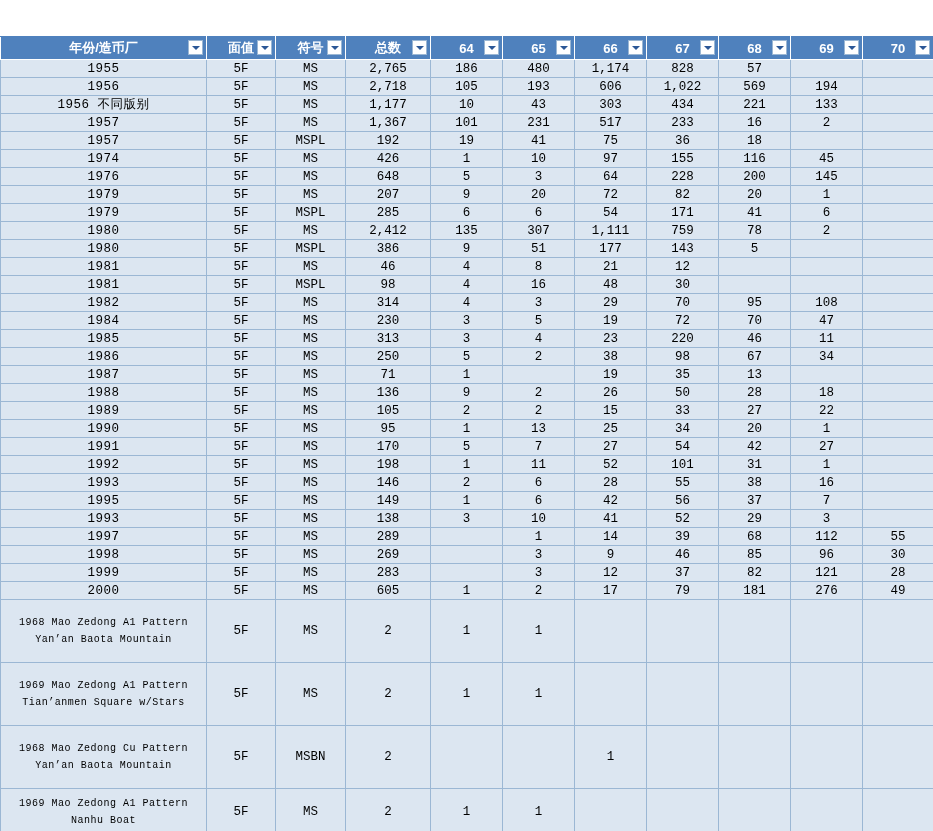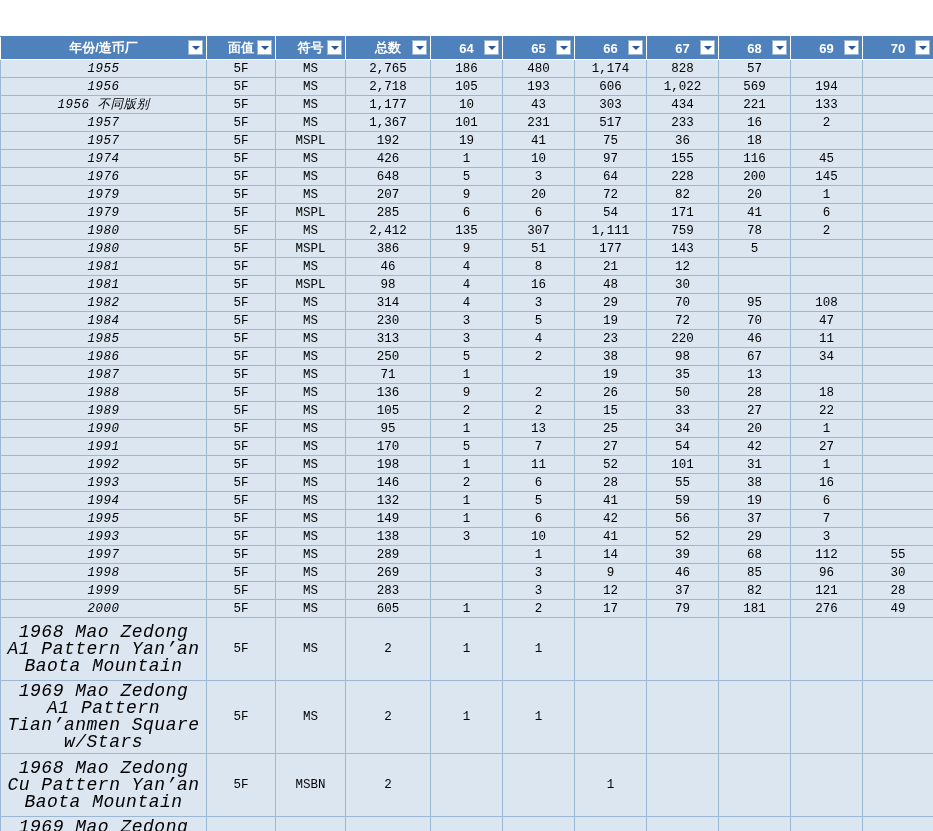--- a/index.html
+++ b/index.html
@@ -82,26 +82,25 @@
     height: 17px;
     padding: 0 2px;
     color: #000000;
     background: #dce6f1;
     white-space: nowrap;
     overflow: hidden;
   }
   td.year-cell {
     font-family: "Liberation Mono", monospace;
     letter-spacing: 0.5px;
-    font-style: italic;
   }
   td.multiline {
     white-space: normal;
     line-height: 17px;
-    font-size: 18px;
+    font-size: 10px;
     padding: 2px 4px;
   }
   tr.tall td { height: 58px; }
   tr.tall-2 td { height: 41px; }
 
   .watermark {
     position: absolute;
     right: 14px;
     bottom: 14px;
     font-family: "Liberation Sans", sans-serif;
@@ -509,33 +508,20 @@
           <td>146</td>
           <td>2</td>
           <td>6</td>
           <td>28</td>
           <td>55</td>
           <td>38</td>
           <td>16</td>
           <td></td>
         </tr>
         <tr>
-          <td class="year-cell">1994</td>
-          <td>5F</td>
-          <td>MS</td>
-          <td>132</td>
-          <td>1</td>
-          <td>5</td>
-          <td>41</td>
-          <td>59</td>
-          <td>19</td>
-          <td>6</td>
-          <td></td>
-        </tr>
-        <tr>
           <td class="year-cell">1995</td>
           <td>5F</td>
           <td>MS</td>
           <td>149</td>
           <td>1</td>
           <td>6</td>
           <td>42</td>
           <td>56</td>
           <td>37</td>
           <td>7</td>

